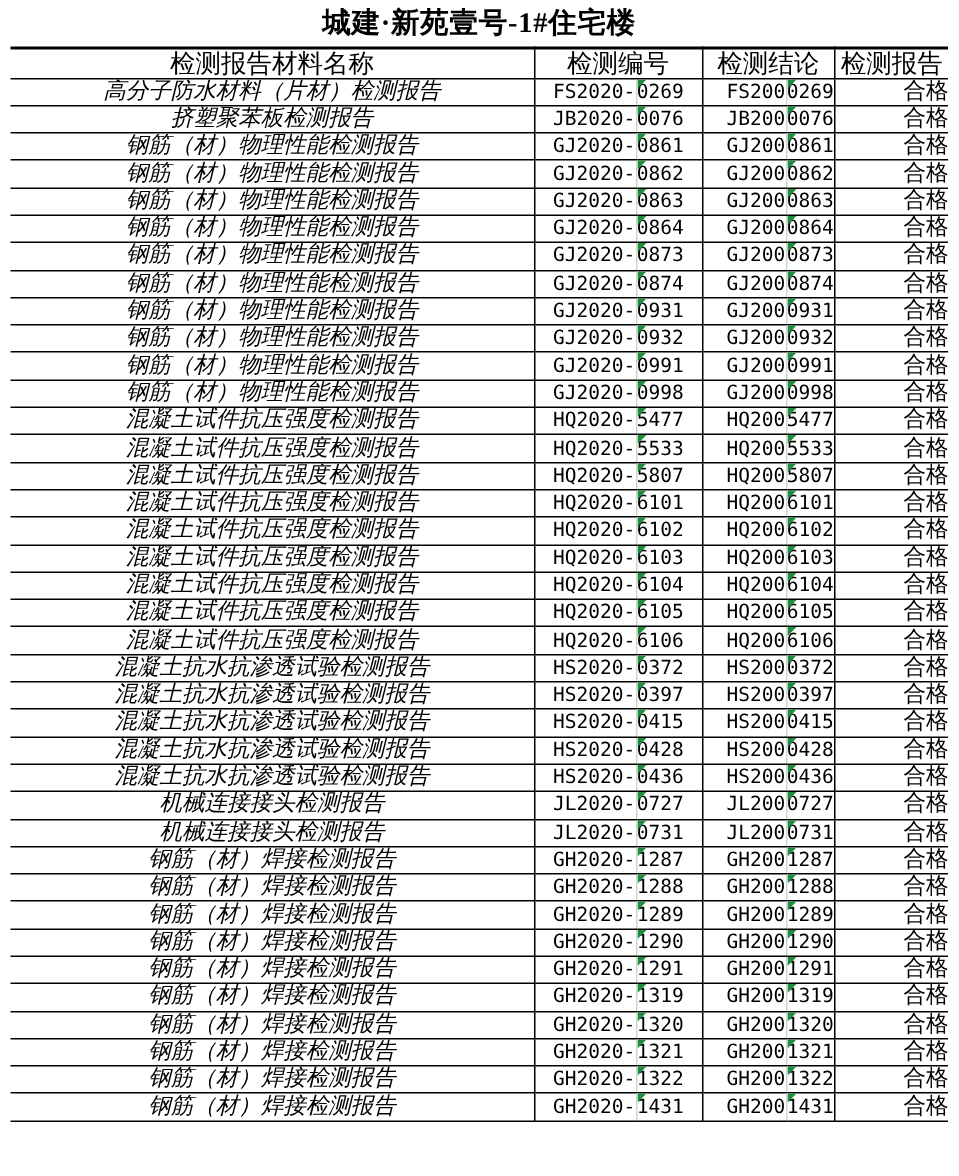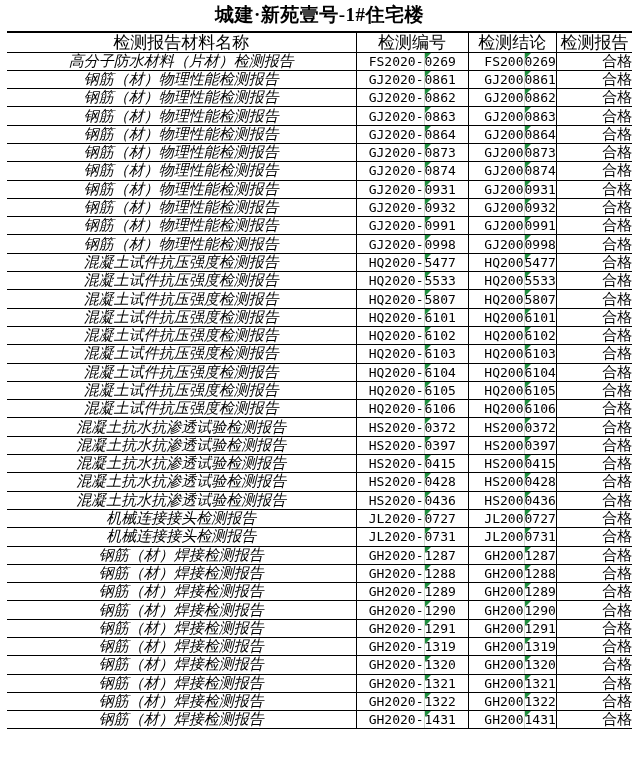--- a/index.html
+++ b/index.html
@@ -75,20 +75,28 @@
     <tbody>
         <tr class="data">
       <td class="c-name v-black">高分子防水材料（片材）检测报告</td>
       <td class="c-rprefix num v-sub">FS2020-</td>
       <td class="c-rsuffix num v-black"><span class="flag"></span><span>0269</span></td>
       <td class="c-tprefix num v-sub">FS200</td>
       <td class="c-tsuffix num v-black"><span class="flag"></span><span>0269</span></td>
       <td class="c-result">合格</td>
     </tr>
         <tr class="data">
+      <td class="c-name v-black">挤塑聚苯板检测报告</td>
+      <td class="c-rprefix num v-sub">JB2020-</td>
+      <td class="c-rsuffix num v-black"><span class="flag"></span><span>0076</span></td>
+      <td class="c-tprefix num v-sub">JB200</td>
+      <td class="c-tsuffix num v-black"><span class="flag"></span><span>0076</span></td>
+      <td class="c-result">合格</td>
+    </tr>
+        <tr class="data">
       <td class="c-name v-black">钢筋（材）物理性能检测报告</td>
       <td class="c-rprefix num v-sub">GJ2020-</td>
       <td class="c-rsuffix num v-black"><span class="flag"></span><span>0861</span></td>
       <td class="c-tprefix num v-sub">GJ200</td>
       <td class="c-tsuffix num v-black"><span class="flag"></span><span>0861</span></td>
       <td class="c-result">合格</td>
     </tr>
         <tr class="data">
       <td class="c-name v-black">钢筋（材）物理性能检测报告</td>
       <td class="c-rprefix num v-sub">GJ2020-</td>

